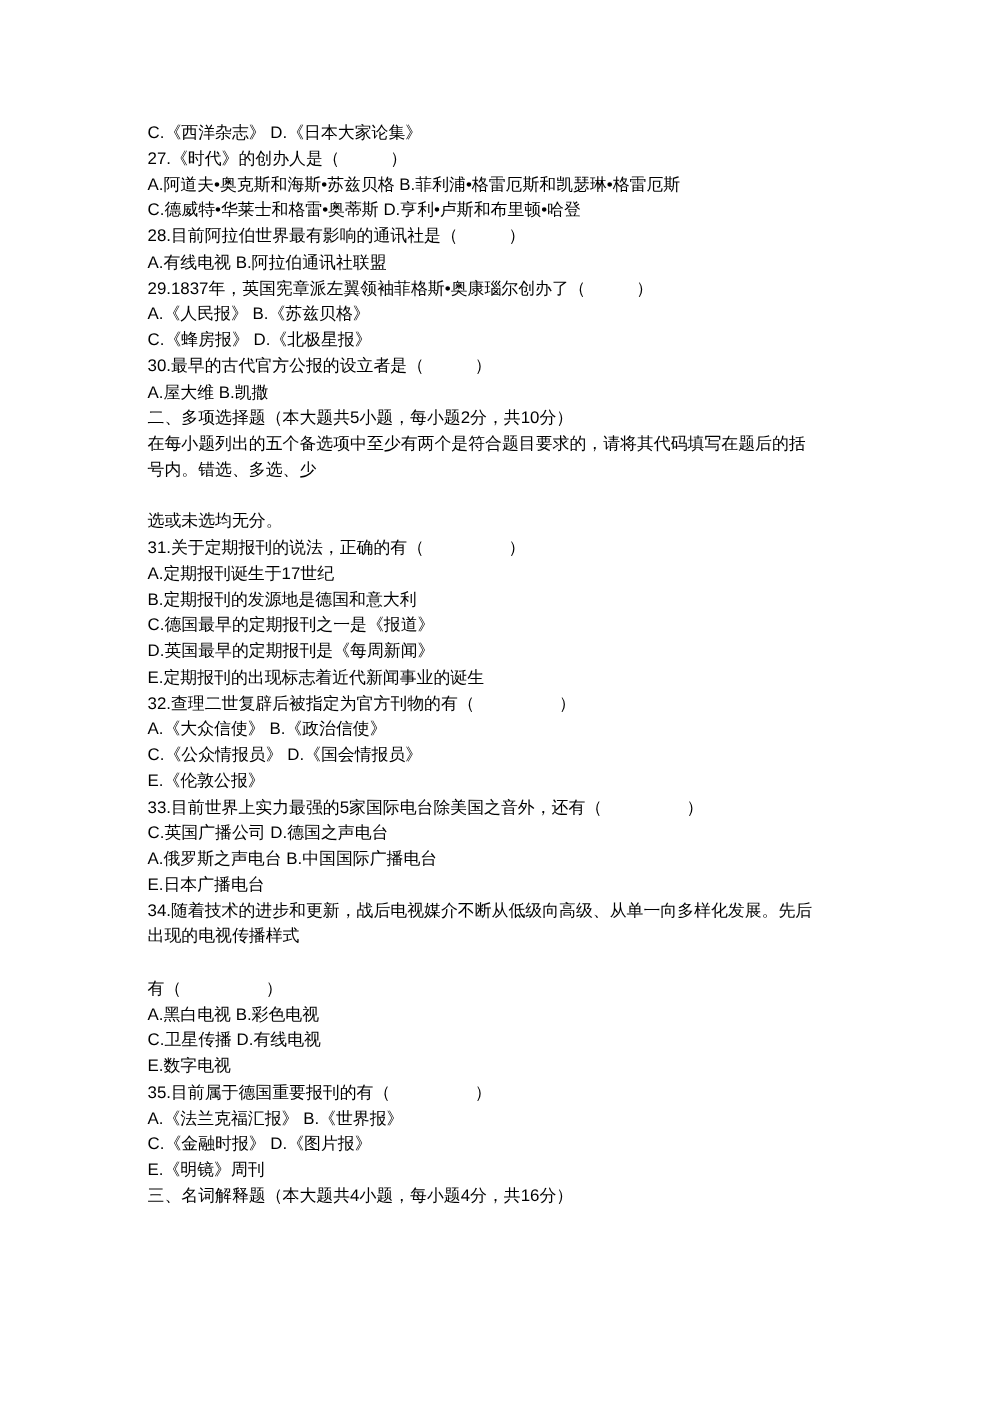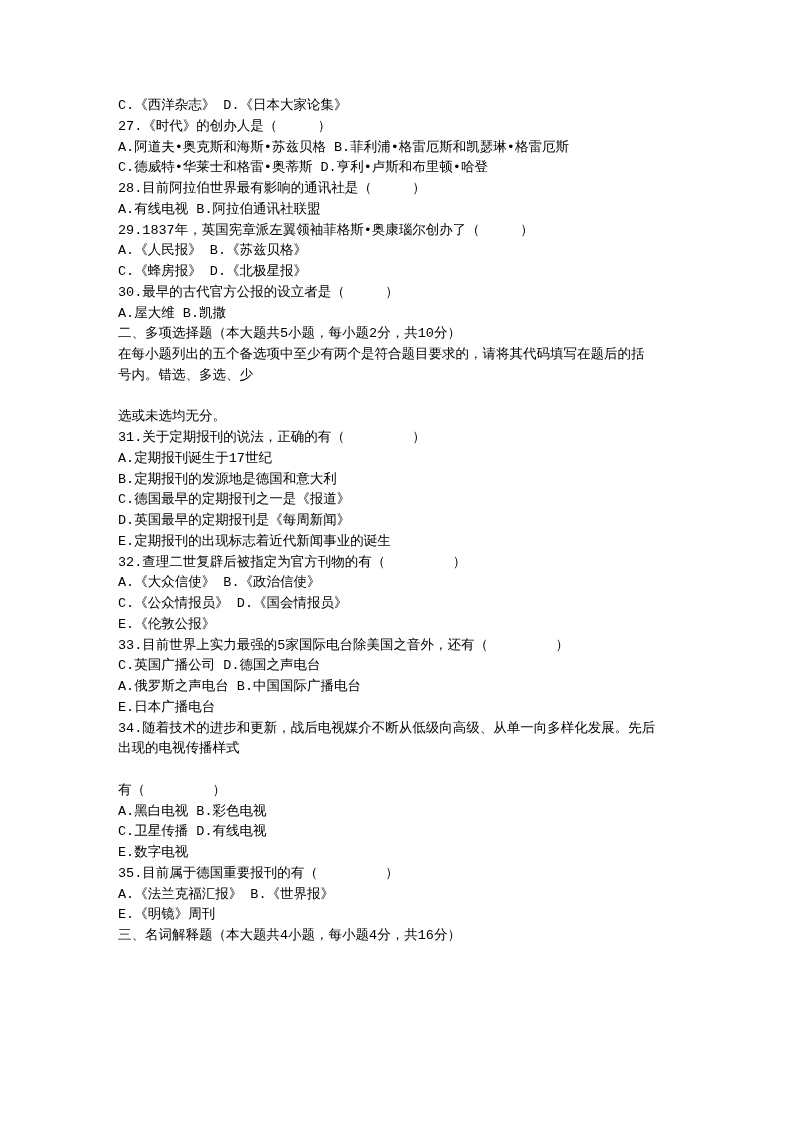--- a/index.html
+++ b/index.html
@@ -2,21 +2,21 @@
 <html><head>
 <meta charset="utf-8">
 <style>
   html, body { margin: 0; padding: 0; background: #ffffff; }
   body { width: 794px; height: 1123px; position: relative; overflow: hidden; }
   .page {
     position: absolute;
     left: 118px;
     top: 96px;
     width: 570px;
-    font-family: Liberation Mono, monospace;
+    font-family: Liberation Sans, sans-serif;
     font-size: 13.5px;
     line-height: 20.75px;
     color: #000000;
   }
   .line { white-space: pre; height: 20.75px; }
   .blank { height: 20.75px; }
 </style>
 </head>
 <body>
 
@@ -53,15 +53,16 @@
   <div class="line">E.日本广播电台</div>
   <div class="line">34.随着技术的进步和更新，战后电视媒介不断从低级向高级、从单一向多样化发展。先后</div>
   <div class="line">出现的电视传播样式</div>
   <div class="blank"></div>
   <div class="line">有（　　　　　）</div>
   <div class="line">A.黑白电视 B.彩色电视</div>
   <div class="line">C.卫星传播 D.有线电视</div>
   <div class="line">E.数字电视</div>
   <div class="line">35.目前属于德国重要报刊的有（　　　　　）</div>
   <div class="line">A.《法兰克福汇报》 B.《世界报》</div>
+  <div class="line">C.《金融时报》 D.《图片报》</div>
   <div class="line">E.《明镜》周刊</div>
   <div class="line">三、名词解释题（本大题共4小题，每小题4分，共16分）</div>
 </div>
 
 </body></html>

